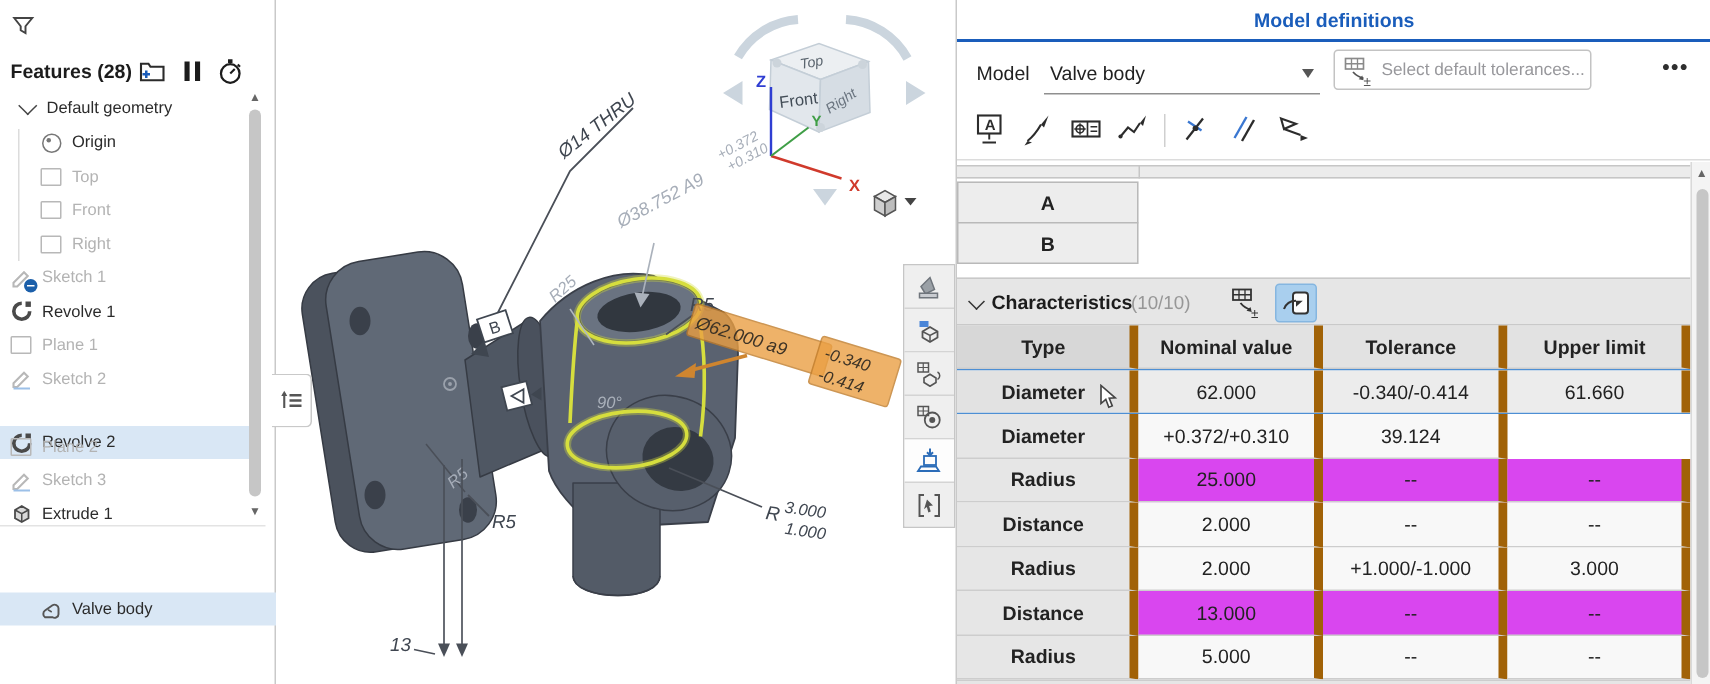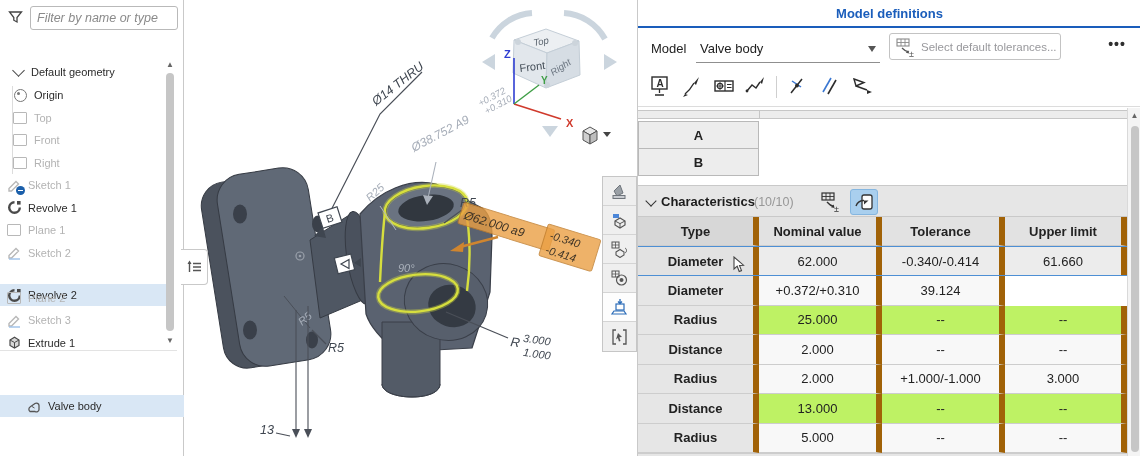--- a/index.html
+++ b/index.html
@@ -15,21 +15,21 @@
   .hicon{position:absolute;top:2px;width:20px;height:20px;cursor:pointer;}
   
   .titem{position:absolute;left:0;width:163px;height:22px;display:flex;align-items:center;cursor:pointer;}
   .titem .tlabel{font-size:11px;color:#2b2b2b;white-space:nowrap;}
   .titem.off .tlabel{color:#b3b3b3;}
   .titem.sel{background:#d9e7f5;margin-top:20px;}
   .tic{display:inline-flex;width:16px;height:16px;align-items:center;justify-content:center;margin-right:6px;color:#555;}
   .titem.off .tic{color:#b8b8b8;}
   .chev{width:8px;height:8px;border-right:1.6px solid #444;border-bottom:1.6px solid #444;transform:rotate(45deg);margin:-4px 8px 0 8px;}
   .ind1{padding-left:6px;}
-  .ind2{padding-left:12px;}
+  .ind2{padding-left:26px;}
   .origin-ic{width:11px;height:11px;border:1.4px solid #777;border-radius:50%;position:relative;}
   .origin-ic:after{content:"";position:absolute;left:2.8px;top:2.8px;width:3.2px;height:3.2px;background:#777;border-radius:50%;}
   .plane-ic{width:12px;height:10px;border:1.5px solid currentColor;border-radius:1px;}
   #treeGuide{position:absolute;left:12px;top:86px;width:1px;height:88px;background:#dcdcdc;}
   #treeScroll{position:absolute;left:163px;top:60px;width:14px;height:290px;}
   .sarrow{position:absolute;left:0;width:14px;text-align:center;font-size:8px;color:#666;line-height:10px;}
   .sthumb{position:absolute;left:3px;width:8px;background:#c6c6c6;border-radius:4px;}
   #partsSep{position:absolute;left:0;top:350px;width:177px;height:1px;background:#e3e3e3;}
   
   #viewport{position:absolute;left:184px;top:0;width:453px;height:456px;background:#fff;overflow:hidden;}
@@ -63,42 +63,64 @@
   #charIc1{position:absolute;left:180px;top:4px;width:26px;height:24px;display:flex;align-items:center;justify-content:center;cursor:pointer;}
   #charIc2{position:absolute;left:212px;top:3px;width:28px;height:26px;background:#a9cfee;border:1px solid #85b6e0;border-radius:3px;display:flex;align-items:center;justify-content:center;cursor:pointer;box-sizing:border-box;}
   #charTable{position:absolute;left:0;top:217px;width:489px;}
   .trow{display:grid;grid-template-columns:121px 123px 123px 122px;height:29.5px;box-sizing:border-box;}
   .trow>div{border-right:6px solid #a16207;border-bottom:1px solid #cdcdcd;display:flex;align-items:center;justify-content:center;font-size:13px;color:#222;box-sizing:border-box;}
   .trow .c0{font-weight:bold;background:#e6e6e6;}
   .trow.head{height:29px;}
   .trow.head>div{background:#e2e2e2;font-weight:bold;}
   .trow.head .c0{background:#d7d7d7;}
   .trow.lite>div:not(.c0){background:#f8f8f8;}
-  .trow.shade>div:not(.c0){background:#bef264;}
+  .trow.shade>div:not(.c0){background:#d946ef;}
   .trow.selrow{border-top:1px solid #4d8fd4;border-bottom:1px solid #4d8fd4;height:30px;}
   .trow.selrow>div{border-bottom:none;background:#ececec;}
   .trow.selrow .c0{background:#e2e2e2;}
   .dash{color:#7e7e7e;}
   #rowSliver{position:absolute;left:0;top:453px;width:489px;height:3px;background:#e6e6e6;border-top:1px solid #cdcdcd;}
   #cursorIc{position:absolute;left:94px;top:256px;z-index:9;pointer-events:none;}
   #panelScroll{position:absolute;left:489px;top:108px;width:14px;height:348px;background:#f4f4f4;border-left:1px solid #d9d9d9;box-sizing:border-box;}
 </style>
 </head>
 <body>
 
 <div id="app">
 
   <div id="sidebar">
     <div id="filterRow">
       <span id="filterIcon">
         <svg width="17" height="17">
             <path d="M2.5 3h12L10 8.5V13l-3.2-1.8V8.5z" fill="none" stroke="#444" stroke-width="1.3"></path>
           </svg>
       </span>
-      <input id="filterInput" type="text" placeholder="Filter by name or type" style="">
+    </div>
+    <div id="featRow">
+      <span id="featLabel">Features (28)</span>
+      <span class="hicon" style="left:92px">
+        <svg width="19" height="18">
+            <path d="M2 4.5h5l1.3 2H17v9H2z" fill="none" stroke="#2b2b2b" stroke-width="1.4"></path>
+            <path d="M5.5 9v5M3 11.5h5" stroke="#1a5dbb" stroke-width="1.7"></path>
+          </svg>
+      </span>
+      <span class="hicon" style="left:121px">
+        <svg width="15" height="18">
+            <rect x="2" y="3" width="3.4" height="13" fill="#1c1c1c"></rect>
+            <rect x="9" y="3" width="3.4" height="13" fill="#1c1c1c"></rect>
+          </svg>
+      </span>
+      <span class="hicon" style="left:144px">
+        <svg width="19" height="19">
+            <circle cx="9.5" cy="11" r="6.2" fill="none" stroke="#1c1c1c" stroke-width="1.5"></circle>
+            <path d="M9.5 11l3-3" stroke="#1c1c1c" stroke-width="1.4"></path>
+            <rect x="8" y="1.5" width="3" height="2.5" fill="#1c1c1c"></rect>
+            <path d="M14.5 5l1.5 1.5" stroke="#1c1c1c" stroke-width="1.4"></path>
+          </svg>
+      </span>
     </div>
 
     <div id="treeGuide"></div>
 
     <div class="titem ind1" style="top:61px">
       <span class="chev"></span>
       <span class="tlabel">Default geometry</span>
     </div>
     <div class="titem ind2" style="top:84px">
       <span class="tic">

